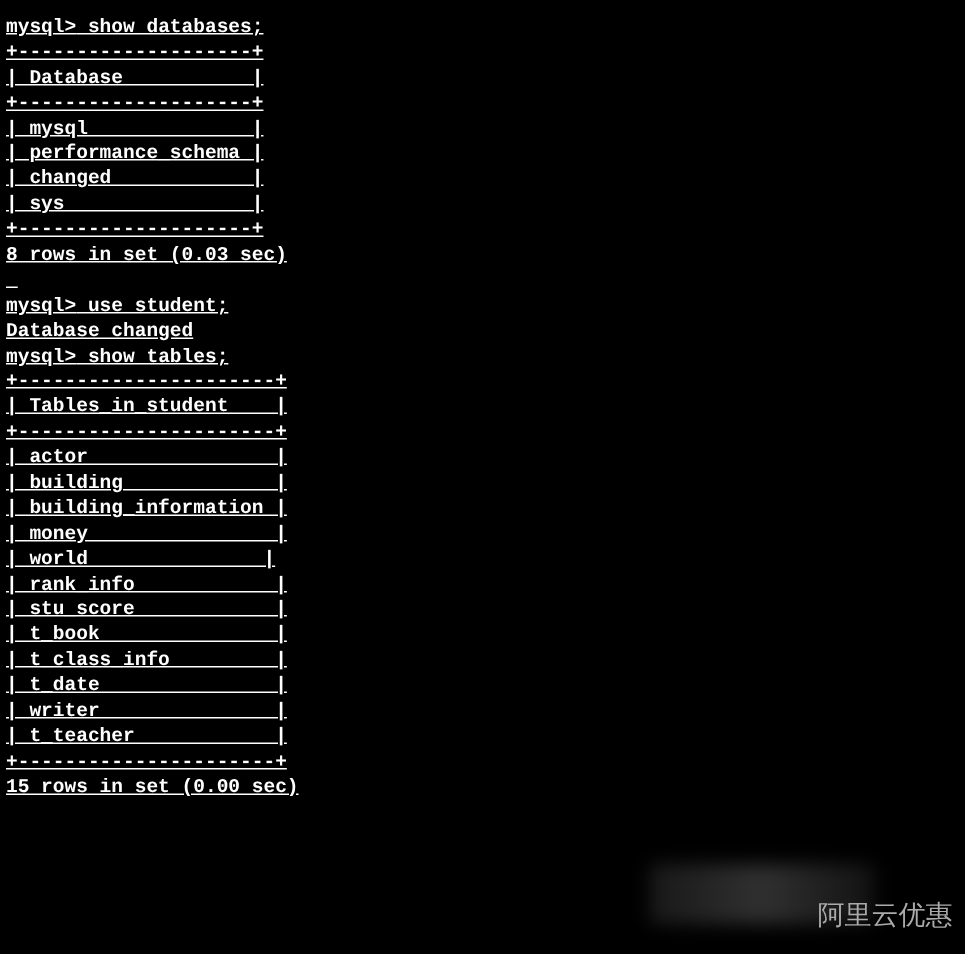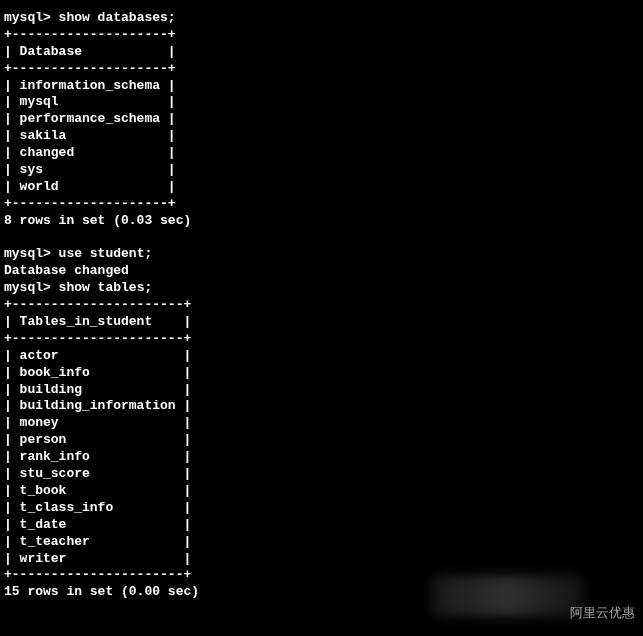--- a/index.html
+++ b/index.html
@@ -15,33 +15,34 @@
       line-height: 1.3;
       width: 643px;
       height: 636px;
       padding: 10px 4px 4px 4px;
       overflow: hidden;
       position: relative;
       font-weight: bold;
     }
     .line {
       white-space: pre;
+      text-decoration: underline;
     }
     .prompt {
       display: inline;
     }
     .cmd {
       display: inline;
     }
     .watermark {
       position: absolute;
       right: 8px;
       bottom: 14px;
       color: #aaa;
-      font-size: 13px;
+      font-size: 18px;
       font-weight: normal;
       font-family: sans-serif;
     }
     .blur {
       position: absolute;
       bottom: 20px;
       right: 60px;
       width: 150px;
       height: 40px;
       background: linear-gradient(90deg, rgba(80,80,80,0.3), rgba(120,120,120,0.4), rgba(60,60,60,0.3));
@@ -51,52 +52,48 @@
 </head>
 <body>
 
 <div>
 
   <div class="line"><span class="prompt">mysql&gt;</span><span class="cmd"> show databases;</span></div>
 
   <div class="line">+--------------------+</div>
   <div class="line">| Database           |</div>
   <div class="line">+--------------------+</div>
-  <div class="line">| information_schema |</div>
   <div class="line">| mysql              |</div>
   <div class="line">| performance_schema |</div>
-  <div class="line">| sakila             |</div>
   <div class="line">| changed            |</div>
   <div class="line">| sys                |</div>
-  <div class="line">| world              |</div>
   <div class="line">+--------------------+</div>
   <div class="line">8 rows in set (0.03 sec)</div>
 
   <div class="line"> </div>
 
   <div class="line"><span class="prompt">mysql&gt;</span><span class="cmd"> use student;</span></div>
   <div class="line">Database changed</div>
 
   <div class="line"><span class="prompt">mysql&gt;</span><span class="cmd"> show tables;</span></div>
 
   <div class="line">+----------------------+</div>
   <div class="line">| Tables_in_student    |</div>
   <div class="line">+----------------------+</div>
   <div class="line">| actor                |</div>
-  <div class="line">| book_info            |</div>
   <div class="line">| building             |</div>
   <div class="line">| building_information |</div>
   <div class="line">| money                |</div>
-  <div class="line">| person               |</div>
+  <div class="line">| world               |</div>
   <div class="line">| rank_info            |</div>
   <div class="line">| stu_score            |</div>
   <div class="line">| t_book               |</div>
   <div class="line">| t_class_info         |</div>
   <div class="line">| t_date               |</div>
+  <div class="line">| writer               |</div>
   <div class="line">| t_teacher            |</div>
-  <div class="line">| writer               |</div>
   <div class="line">+----------------------+</div>
   <div class="line">15 rows in set (0.00 sec)</div>
 
 </div>
 
 <div class="blur"></div>
 <div class="watermark">阿里云优惠</div>
 
 </body></html>

